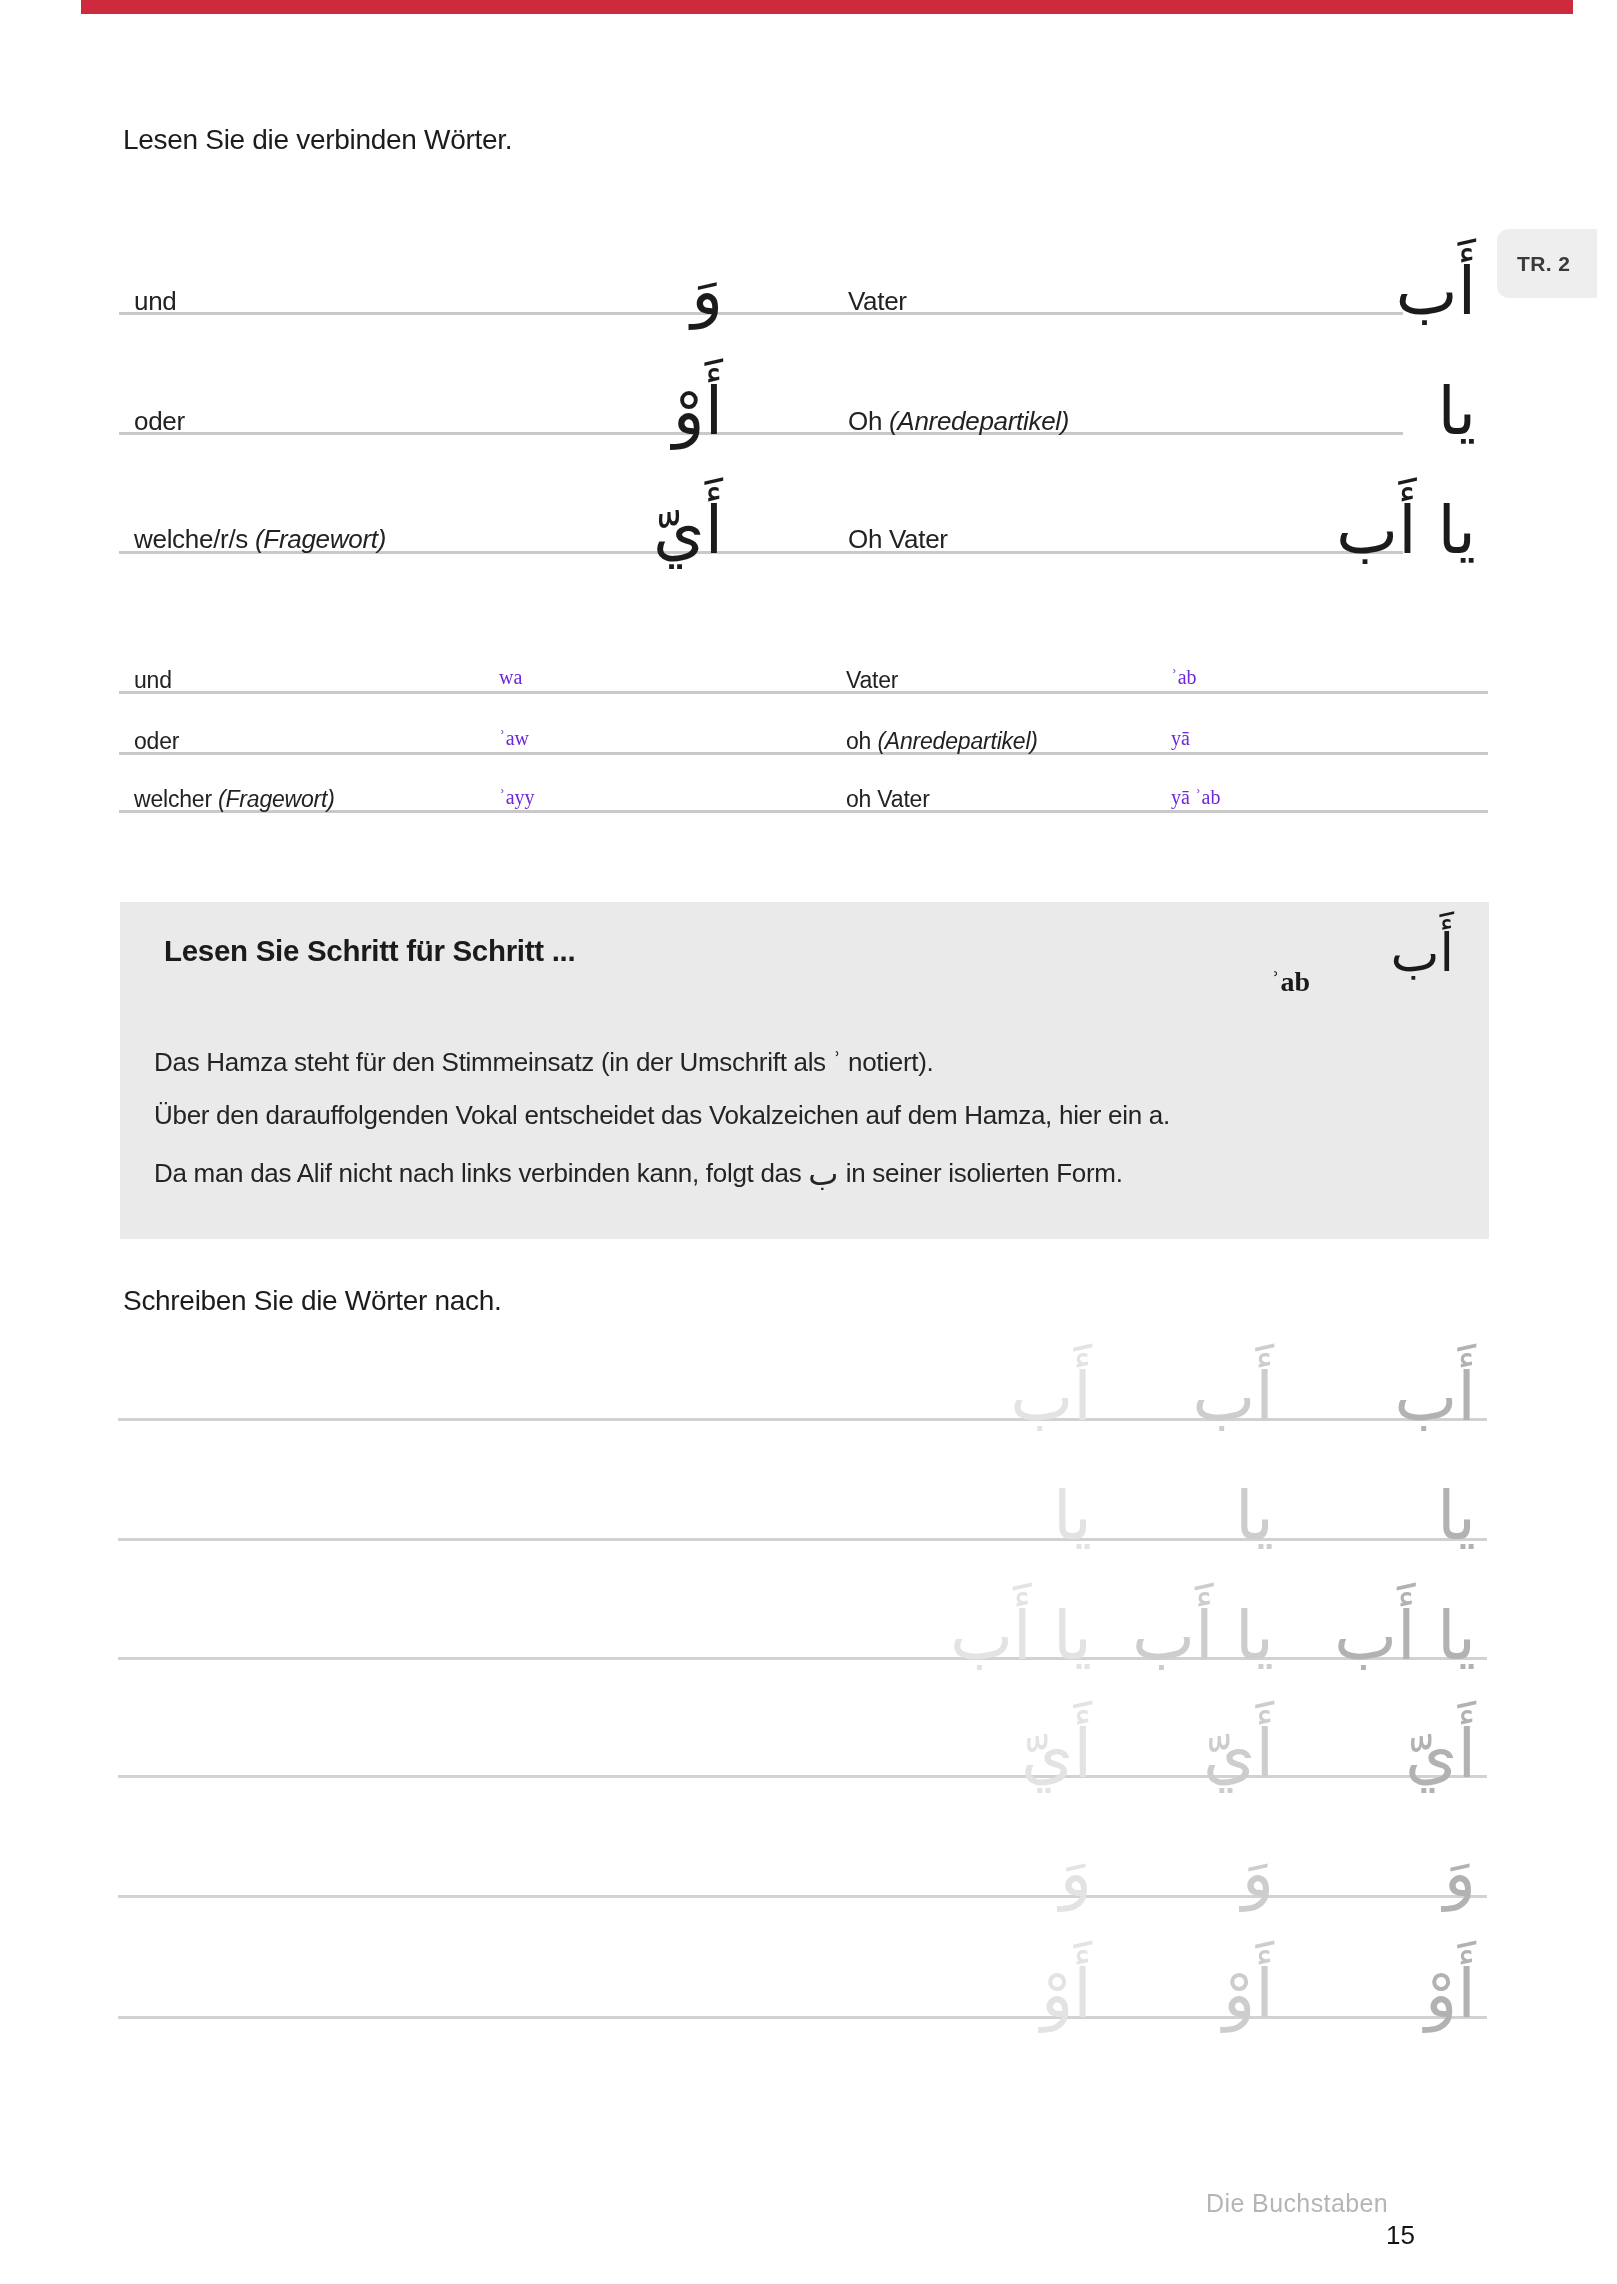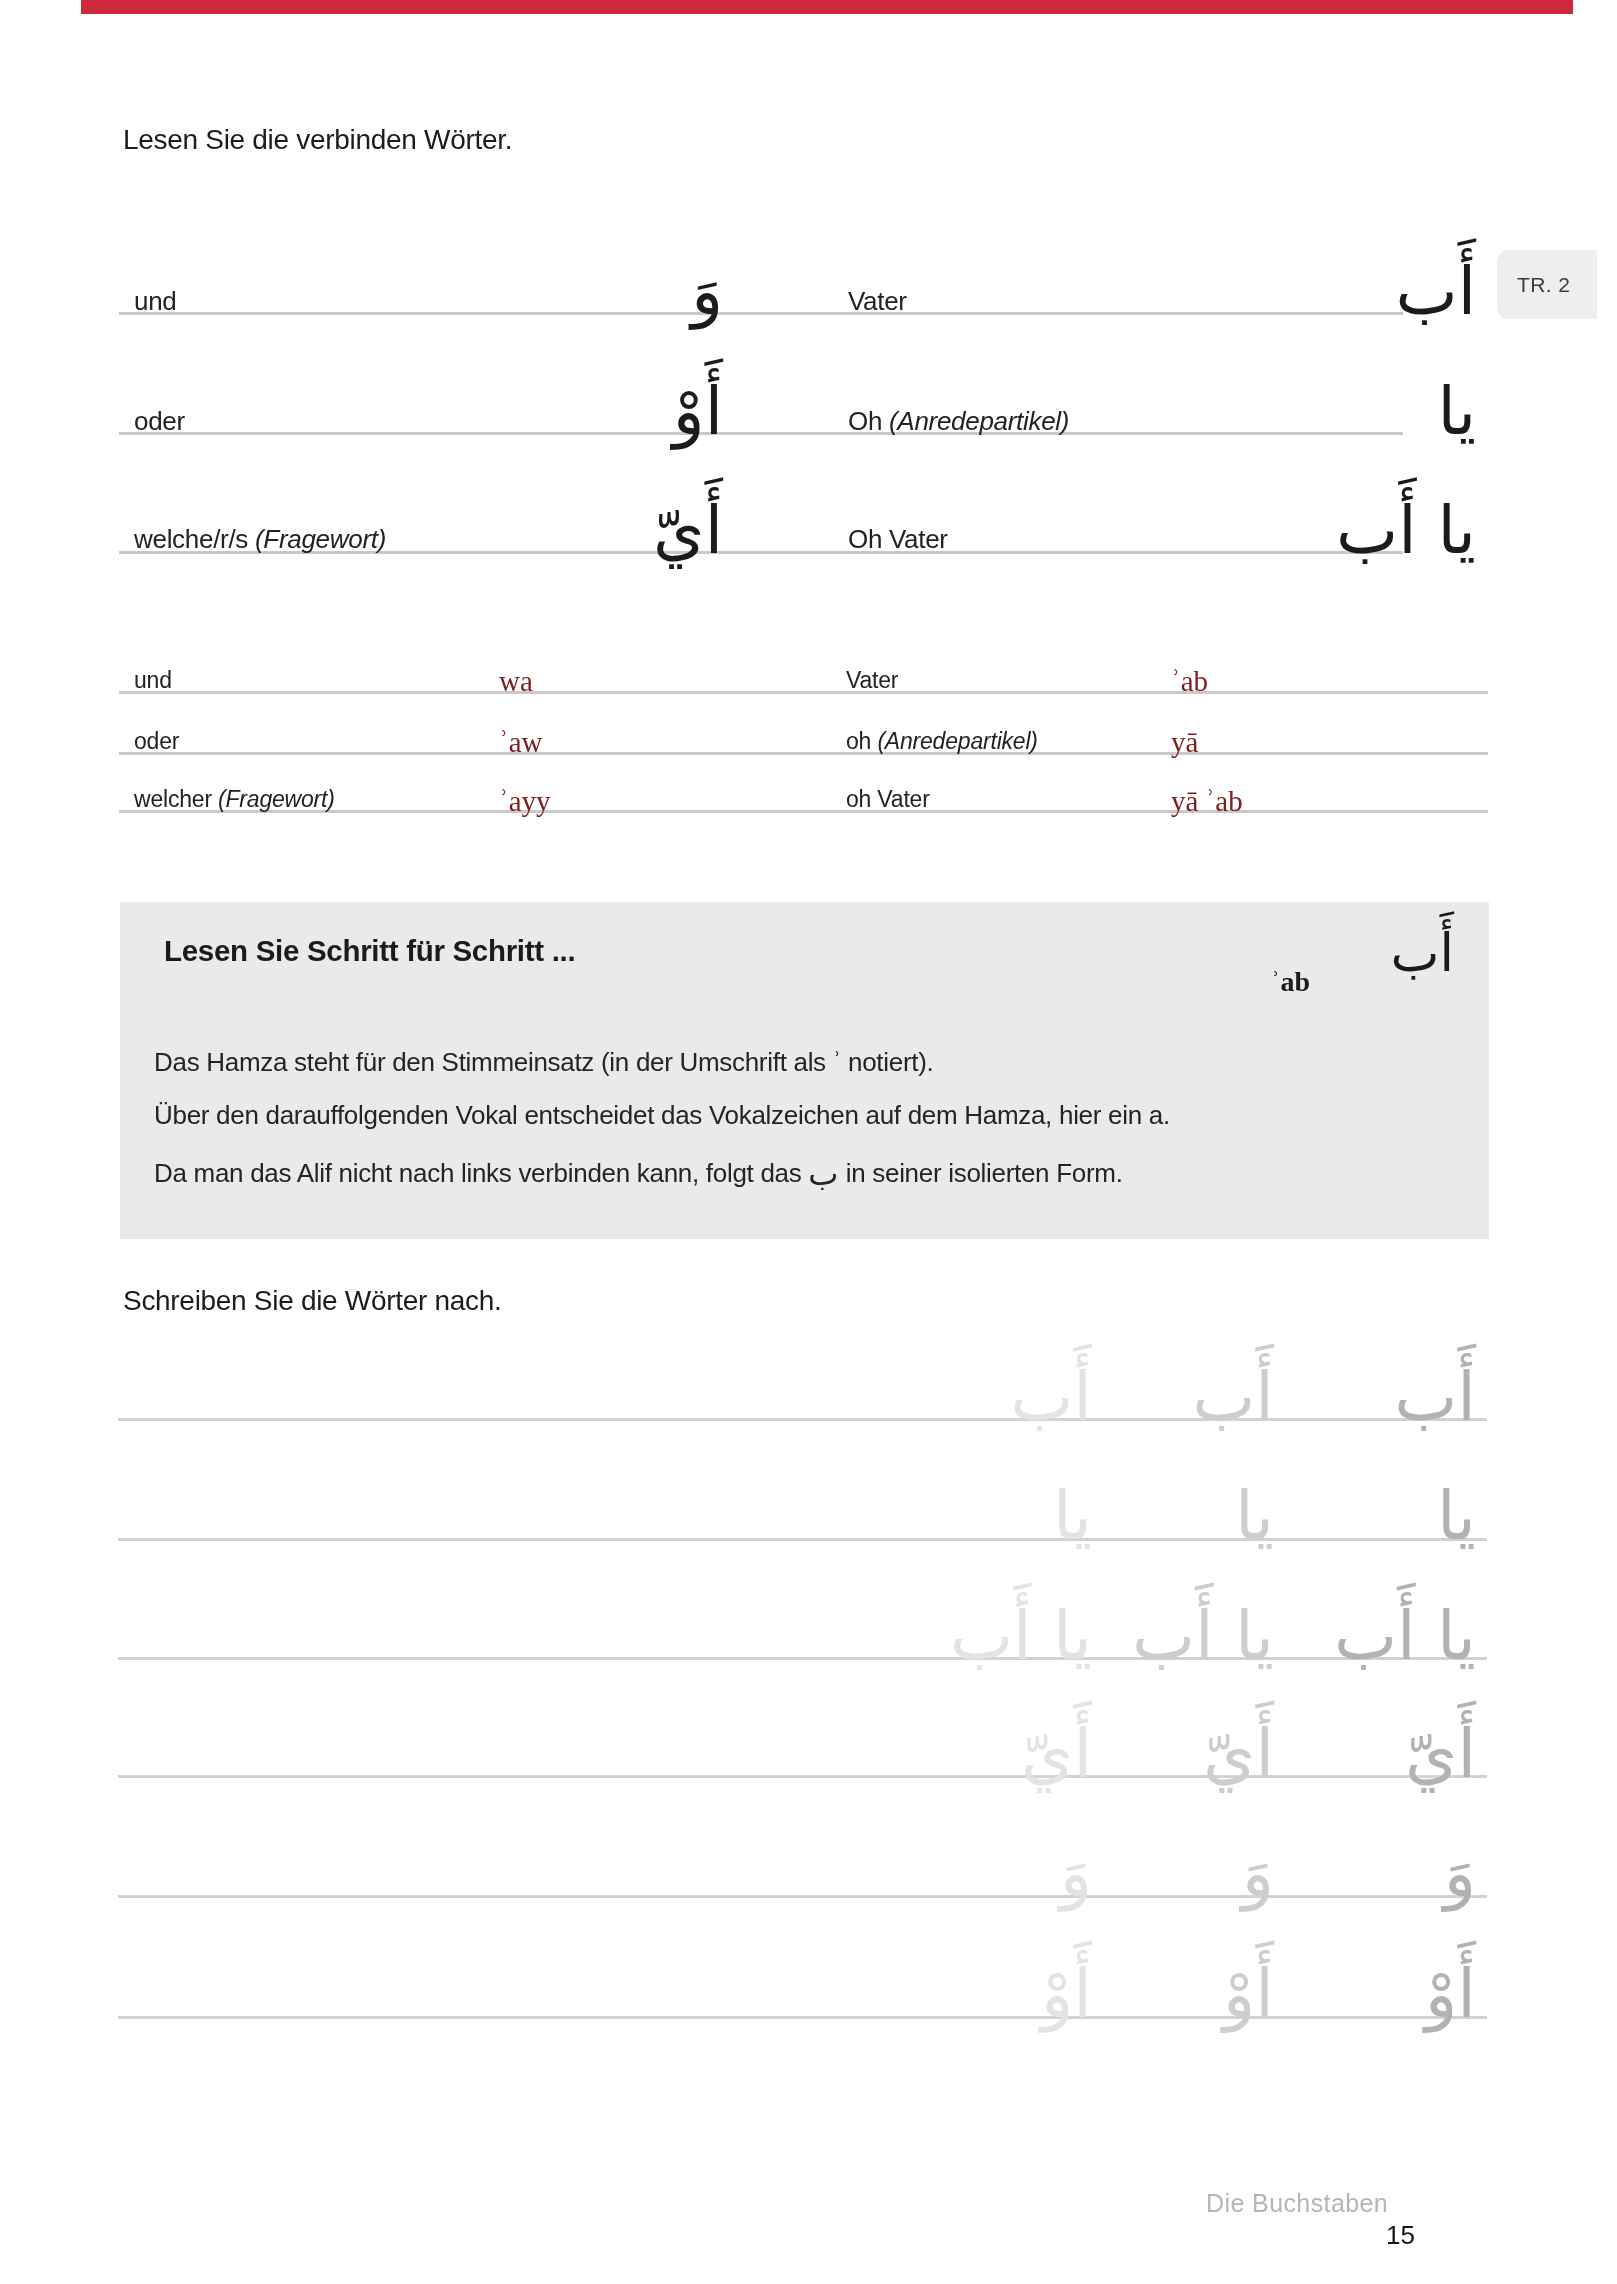--- a/index.html
+++ b/index.html
@@ -5,26 +5,26 @@
   html,body{margin:0;padding:0;background:#fff;}
   .page{position:relative;width:1618px;height:2284px;background:#ffffff;overflow:hidden;
         font-family:"Liberation Sans",sans-serif;color:#1c1c1c;}
   .abs{position:absolute;line-height:1;white-space:nowrap;}
   .redbar{position:absolute;left:81px;top:0;width:1492px;height:13.5px;background:#cd2a3e;}
   .h-instr{font-size:28px;letter-spacing:-0.3px;color:#1c1c1c;}
   .rule{position:absolute;height:2.5px;background:#c9c9c9;}
   .glabel{font-size:26px;letter-spacing:-0.3px;color:#222;}
   .glabel i{font-style:italic;}
   .ar{font-family:"DejaVu Sans",sans-serif;font-size:66px;color:#1b1b1b;direction:rtl;unicode-bidi:isolate;}
-  .tr-tab{position:absolute;left:1497px;top:250px;width:100px;height:69px;background:#eeeeee;
-          border-radius:11.8px 0 0 11.8px;display:flex;align-items:center;}
+  .tr-tab{position:absolute;left:1497px;top:229px;width:100px;height:69px;background:#eeeeee;
+          border-radius:11.8px 0 0 11.8px;display:flex;align-items:center;font-weight:bold;}
   .tr-tab span{font-size:21px;color:#3a3a3a;letter-spacing:0.4px;padding-left:20px;}
   .tcell{font-size:23px;letter-spacing:-0.2px;color:#222;}
   .tcell i{font-style:italic;}
-  .tlit{font-family:"Liberation Serif","DejaVu Serif",serif;font-size:29px;color:#7f1d1d;}
+  .tlit{font-family:"Liberation Serif","DejaVu Serif",serif;font-size:20px;color:#6d28d9;}
   .infobox{position:absolute;left:120px;top:902px;width:1369px;height:337px;background:#eaeaea;}
   .infobox .title{position:absolute;left:34px;top:34px;font-size:29.5px;font-weight:bold;
                   letter-spacing:-0.3px;color:#1b1b1b;line-height:1;white-space:nowrap;margin-left:10px;}
   .infobox .bodyline{position:absolute;left:34px;font-size:26px;letter-spacing:-0.3px;color:#242424;
                      line-height:1;white-space:nowrap;}
   .infobox .side-ar{position:absolute;right:35px;top:25px;font-family:"DejaVu Sans",sans-serif;
                     font-size:52px;color:#1b1b1b;line-height:1;direction:rtl;}
   .infobox .side-tl{position:absolute;right:179px;top:66px;font-family:"Liberation Serif","DejaVu Serif",serif;
                     font-weight:bold;font-size:28px;color:#1b1b1b;line-height:1;}
   .inline-ar{font-family:"DejaVu Sans",sans-serif;font-size:32px;position:relative;top:3.4px;}

